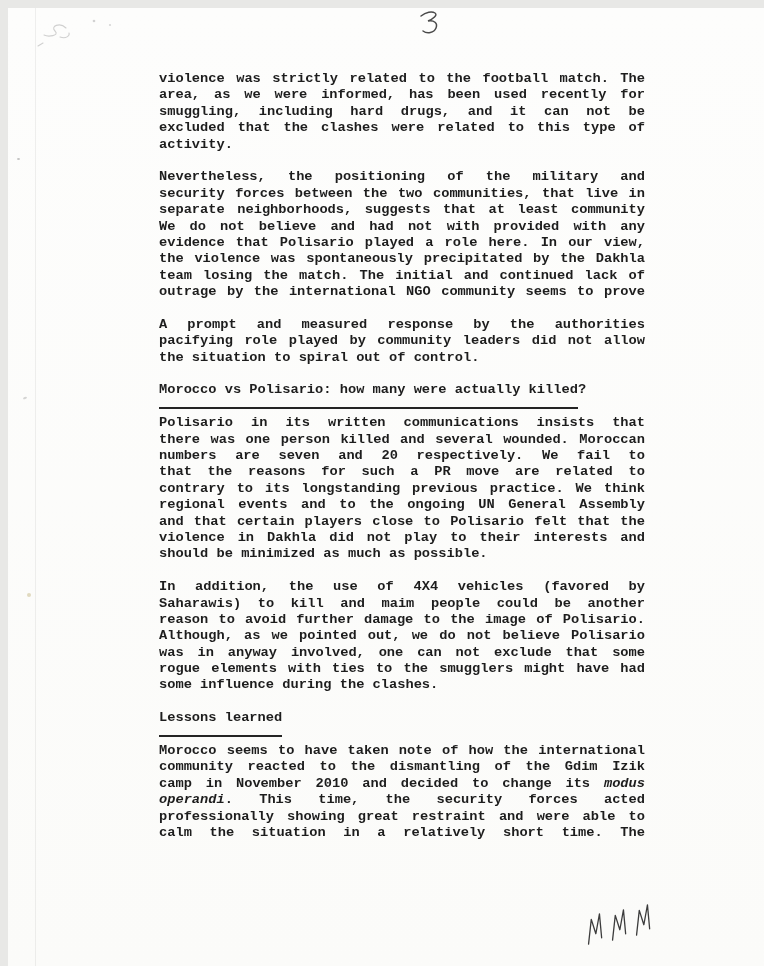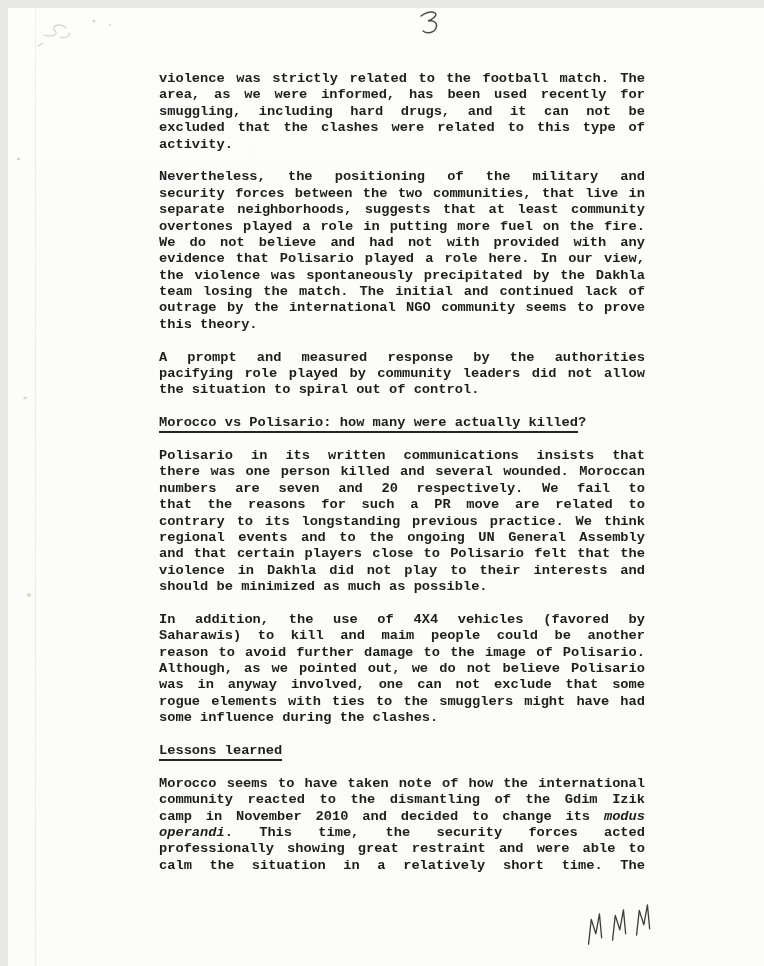--- a/index.html
+++ b/index.html
@@ -37,21 +37,21 @@
     height: 16.4px;
     white-space: nowrap;
     overflow: visible;
   }
   .line.last {
     text-align-last: left;
   }
   .it { font-style: italic; }
   .hu {
     border-bottom: 2px solid #242424;
-    padding-bottom: 1px;
+    padding-bottom: 10px;
   }
   .pagenum-svg {
     position: absolute;
     left: 411px; top: 2px;
     width: 22px; height: 28px;
   }
   .initials-svg {
     position: absolute;
     left: 568px; top: 893px;
     width: 86px; height: 52px;
@@ -100,27 +100,25 @@
         <div class="line">violence was strictly related to the football match. The</div>
         <div class="line">area, as we were informed, has been used recently for</div>
         <div class="line">smuggling, including hard drugs, and it can not be</div>
         <div class="line">excluded that the clashes were related to this type of</div>
         <div class="line last">activity.</div>
       </div>
       <div class="block">
         <div class="line">Nevertheless, the positioning of the military and</div>
         <div class="line">security forces between the two communities, that live in</div>
         <div class="line">separate neighborhoods, suggests that at least community</div>
-        <div class="line">overtones played a role in putting more fuel on the fire.</div>
         <div class="line">We do not believe and had not with provided with any</div>
         <div class="line">evidence that Polisario played a role here. In our view,</div>
         <div class="line">the violence was spontaneously precipitated by the Dakhla</div>
         <div class="line">team losing the match. The initial and continued lack of</div>
         <div class="line">outrage by the international NGO community seems to prove</div>
-        <div class="line last">this theory.</div>
       </div>
       <div class="block">
         <div class="line">A prompt and measured response by the authorities</div>
         <div class="line">pacifying role played by community leaders did not allow</div>
         <div class="line last">the situation to spiral out of control.</div>
       </div>
       <div class="block"><span class="hu">Morocco vs Polisario: how many were actually killed</span><span>?</span></div>
       <div class="block">
         <div class="line">Polisario in its written communications insists that</div>
         <div class="line">there was one person killed and several wounded. Moroccan</div>

